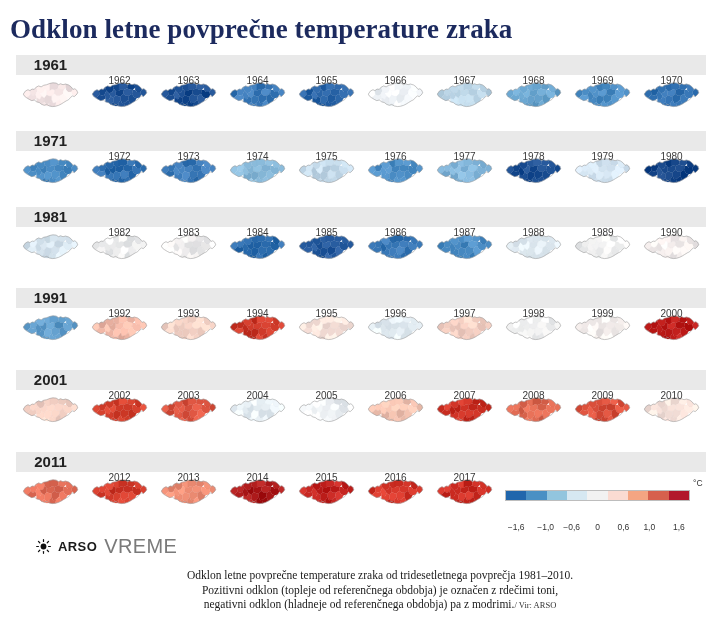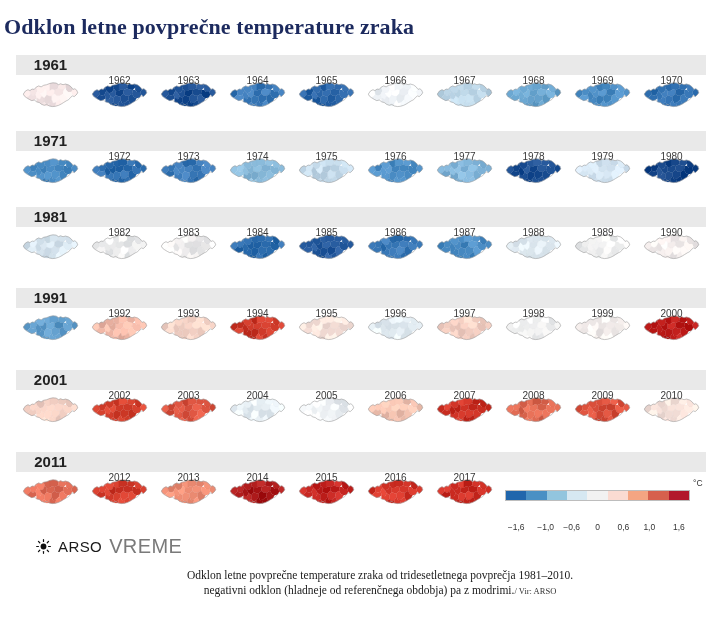--- a/index.html
+++ b/index.html
@@ -10,23 +10,23 @@
     font-family: "Liberation Sans", sans-serif;
     overflow: hidden;
   }
   #page {
     position: relative;
     width: 722px; height: 624px;
     background: #ffffff;
   }
   #title {
     position: absolute;
-    left: 4px; top: 14px;
+    left: 10px; top: 14px;
     font-family: "Liberation Serif", serif;
-    font-size: 22px;
+    font-size: 27px;
     font-weight: bold;
     color: #1c2a5e;
     letter-spacing: 0.1px;
   }
   .decade-block {
     position: absolute;
     left: 16px;
     width: 690px;
     height: 62px;
   }
@@ -105,21 +105,21 @@
 
   #brand {
     position: absolute;
     left: 36px; top: 535px;
     display: flex; align-items: center; gap: 7px;
   }
   #brand .sun {
     width: 15px; height: 15px; position: relative;
   }
   #brand .arso {
-    font-size: 15px; font-weight: normal; color: #1a1a1a; letter-spacing: 0.4px;
+    font-size: 13px; font-weight: bold; color: #1a1a1a; letter-spacing: 0.4px;
   }
   #brand .vreme {
     font-size: 20px; color: #7a7a7a; letter-spacing: 0.4px;
   }
   #caption {
     position: absolute;
     left: 0; top: 568px;
     width: 722px;
     text-align: center;
     font-family: "Liberation Serif", serif;
@@ -1875,18 +1875,19 @@
           <line x1="4.0" y1="12.0" x2="2.6" y2="13.4"></line>
         </g>
       </svg>
     </span>
     <span class="arso">ARSO</span>
     <span class="vreme">VREME</span>
   </div>
 
   <div id="caption">
     <div>Odklon letne povprečne temperature zraka od tridesetletnega povprečja 1981–2010.</div>
+    <div>Pozitivni odklon (topleje od referenčnega obdobja) je označen z rdečimi toni,</div>
     <div>
       <span>negativni odklon (hladneje od referenčnega obdobja) pa z modrimi.</span><span class="src">/ Vir: ARSO</span>
     </div>
   </div>
 
 </div>
 
 </body></html>

